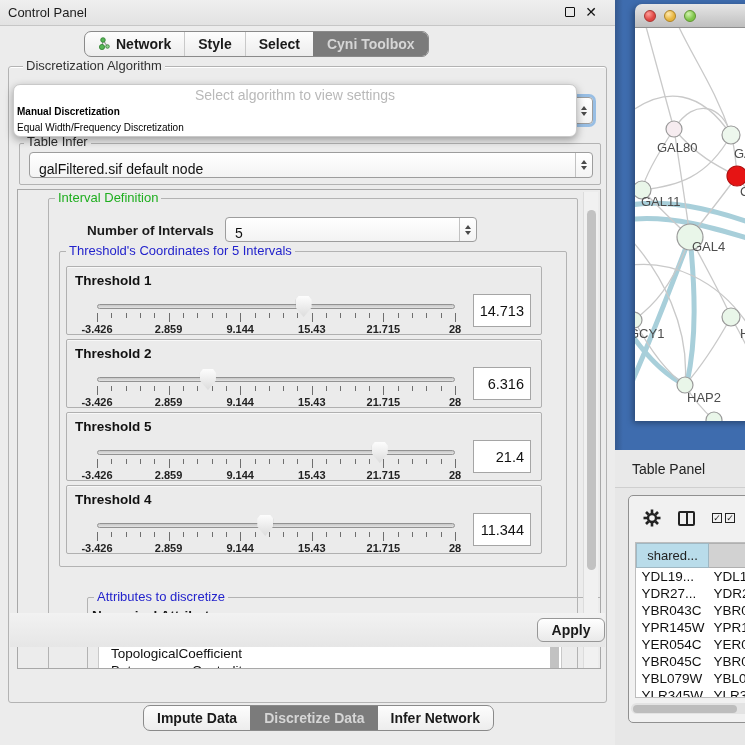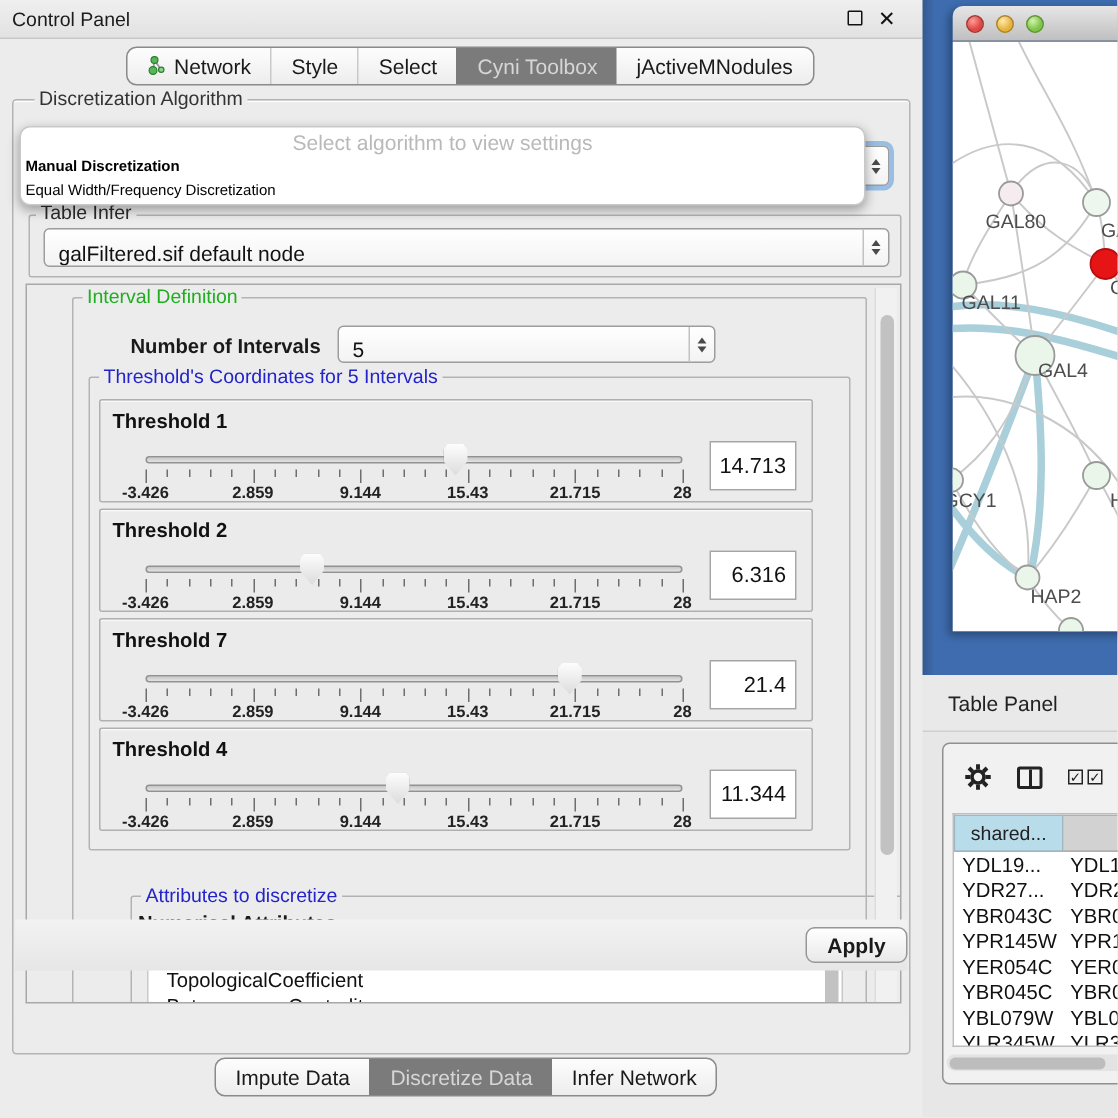--- a/index.html
+++ b/index.html
@@ -15,21 +15,21 @@
   
   .control-panel{left:0;top:0;width:615px;height:745px;background:#ececec;padding-left:28px;}
   .cp-titlebar{left:0;top:0;width:615px;height:26px;background:linear-gradient(#efefef,#e2e2e2);border-bottom:1px solid #c6c6c6;display:flex;align-items:center;padding:0 8px;}
   .cp-title{font-size:13px;color:#1b1b1b;}
   .cp-icons{position:absolute;right:18px;top:6px;display:flex;gap:10px;align-items:center;}
   .float-ic{width:10px;height:10px;border:1.6px solid #111;border-radius:1px;display:inline-block;}
   .close-ic{font-size:14px;font-weight:bold;color:#111;line-height:12px;}
 
   
   .tabstrip{display:flex;border:1px solid #8a8a8a;border-radius:7px;overflow:hidden;background:linear-gradient(#fdfdfd,#ededed);height:26px;}
-  .tabstrip .tab{display:flex;align-items:center;gap:5px;padding:0 13px;font-size:14px;font-weight:normal;color:#1a1a1a;border-left:1px solid #c9c9c9;cursor:default;}
+  .tabstrip .tab{display:flex;align-items:center;gap:5px;padding:0 13px;font-size:14px;font-weight:bold;color:#1a1a1a;border-left:1px solid #c9c9c9;cursor:default;}
   .tabstrip .tab:first-child{border-left:none;}
   .tabstrip .tab.sel{background:var(--selected-tab-bg);color:#d6d6d6;border-left-color:var(--selected-tab-bg);}
   .tabstrip .tab.sel + .tab{border-left:none;}
   #top-tabs{position:absolute;left:84px;top:31px;}
   #bottom-tabs{position:absolute;left:143px;top:705px;}
   .net-icon svg{display:block;}
 
   
   .outer-box{left:8px;top:66px;width:599px;height:637px;border:1px solid #b3b3b3;border-radius:3px;background:#ececec;box-shadow:inset 0 1px 0 #fff;}
   .group-title{position:absolute;background:#ececec;padding:0 3px;font-size:13px;line-height:14px;}
@@ -145,23 +145,20 @@
         <span>Network</span>
       </div>
       <div class="tab">
         <span>Style</span>
       </div>
       <div class="tab">
         <span>Select</span>
       </div>
       <div class="tab sel">
         <span>Cyni Toolbox</span>
-      </div>
-      <div class="tab">
-        <span>jActiveMNodules</span>
       </div>
     </div>
 
   <div class="abs outer-box">
     <span class="group-title algo-title">Discretization Algorithm</span>
 
     <div class="combo focus-ring" style="left:14px;top:30px;width:570px;height:27px;">
       <span class="cb-text"></span>
       <span class="cb-stepper">
           <span class="tri-up"></span>
@@ -279,21 +276,21 @@
                     <span style="left: 40%;">9.144</span>
                     <span style="left: 60%;">15.43</span>
                     <span style="left: 80%;">21.715</span>
                     <span style="left: 100%;">28</span>
                   </div>
       <div class="th-handle" style="left: 30.9998%;"></div>
     </div>
     <input class="th-value" value="6.316" style="">
   </div>
               <div class="th-panel" style="top: 160px;">
-    <div class="th-title">Threshold 7</div>
+    <div class="th-title">Threshold 5</div>
     <div class="th-slider">
       <div class="th-track"></div>
       <div class="th-ticks">
                     <div class="tick major" style="left: 0%;"></div>
                     <div class="tick" style="left: 4%;"></div>
                     <div class="tick" style="left: 8%;"></div>
                     <div class="tick" style="left: 12%;"></div>
                     <div class="tick" style="left: 16%;"></div>
                     <div class="tick major" style="left: 20%;"></div>
                     <div class="tick" style="left: 24%;"></div>

